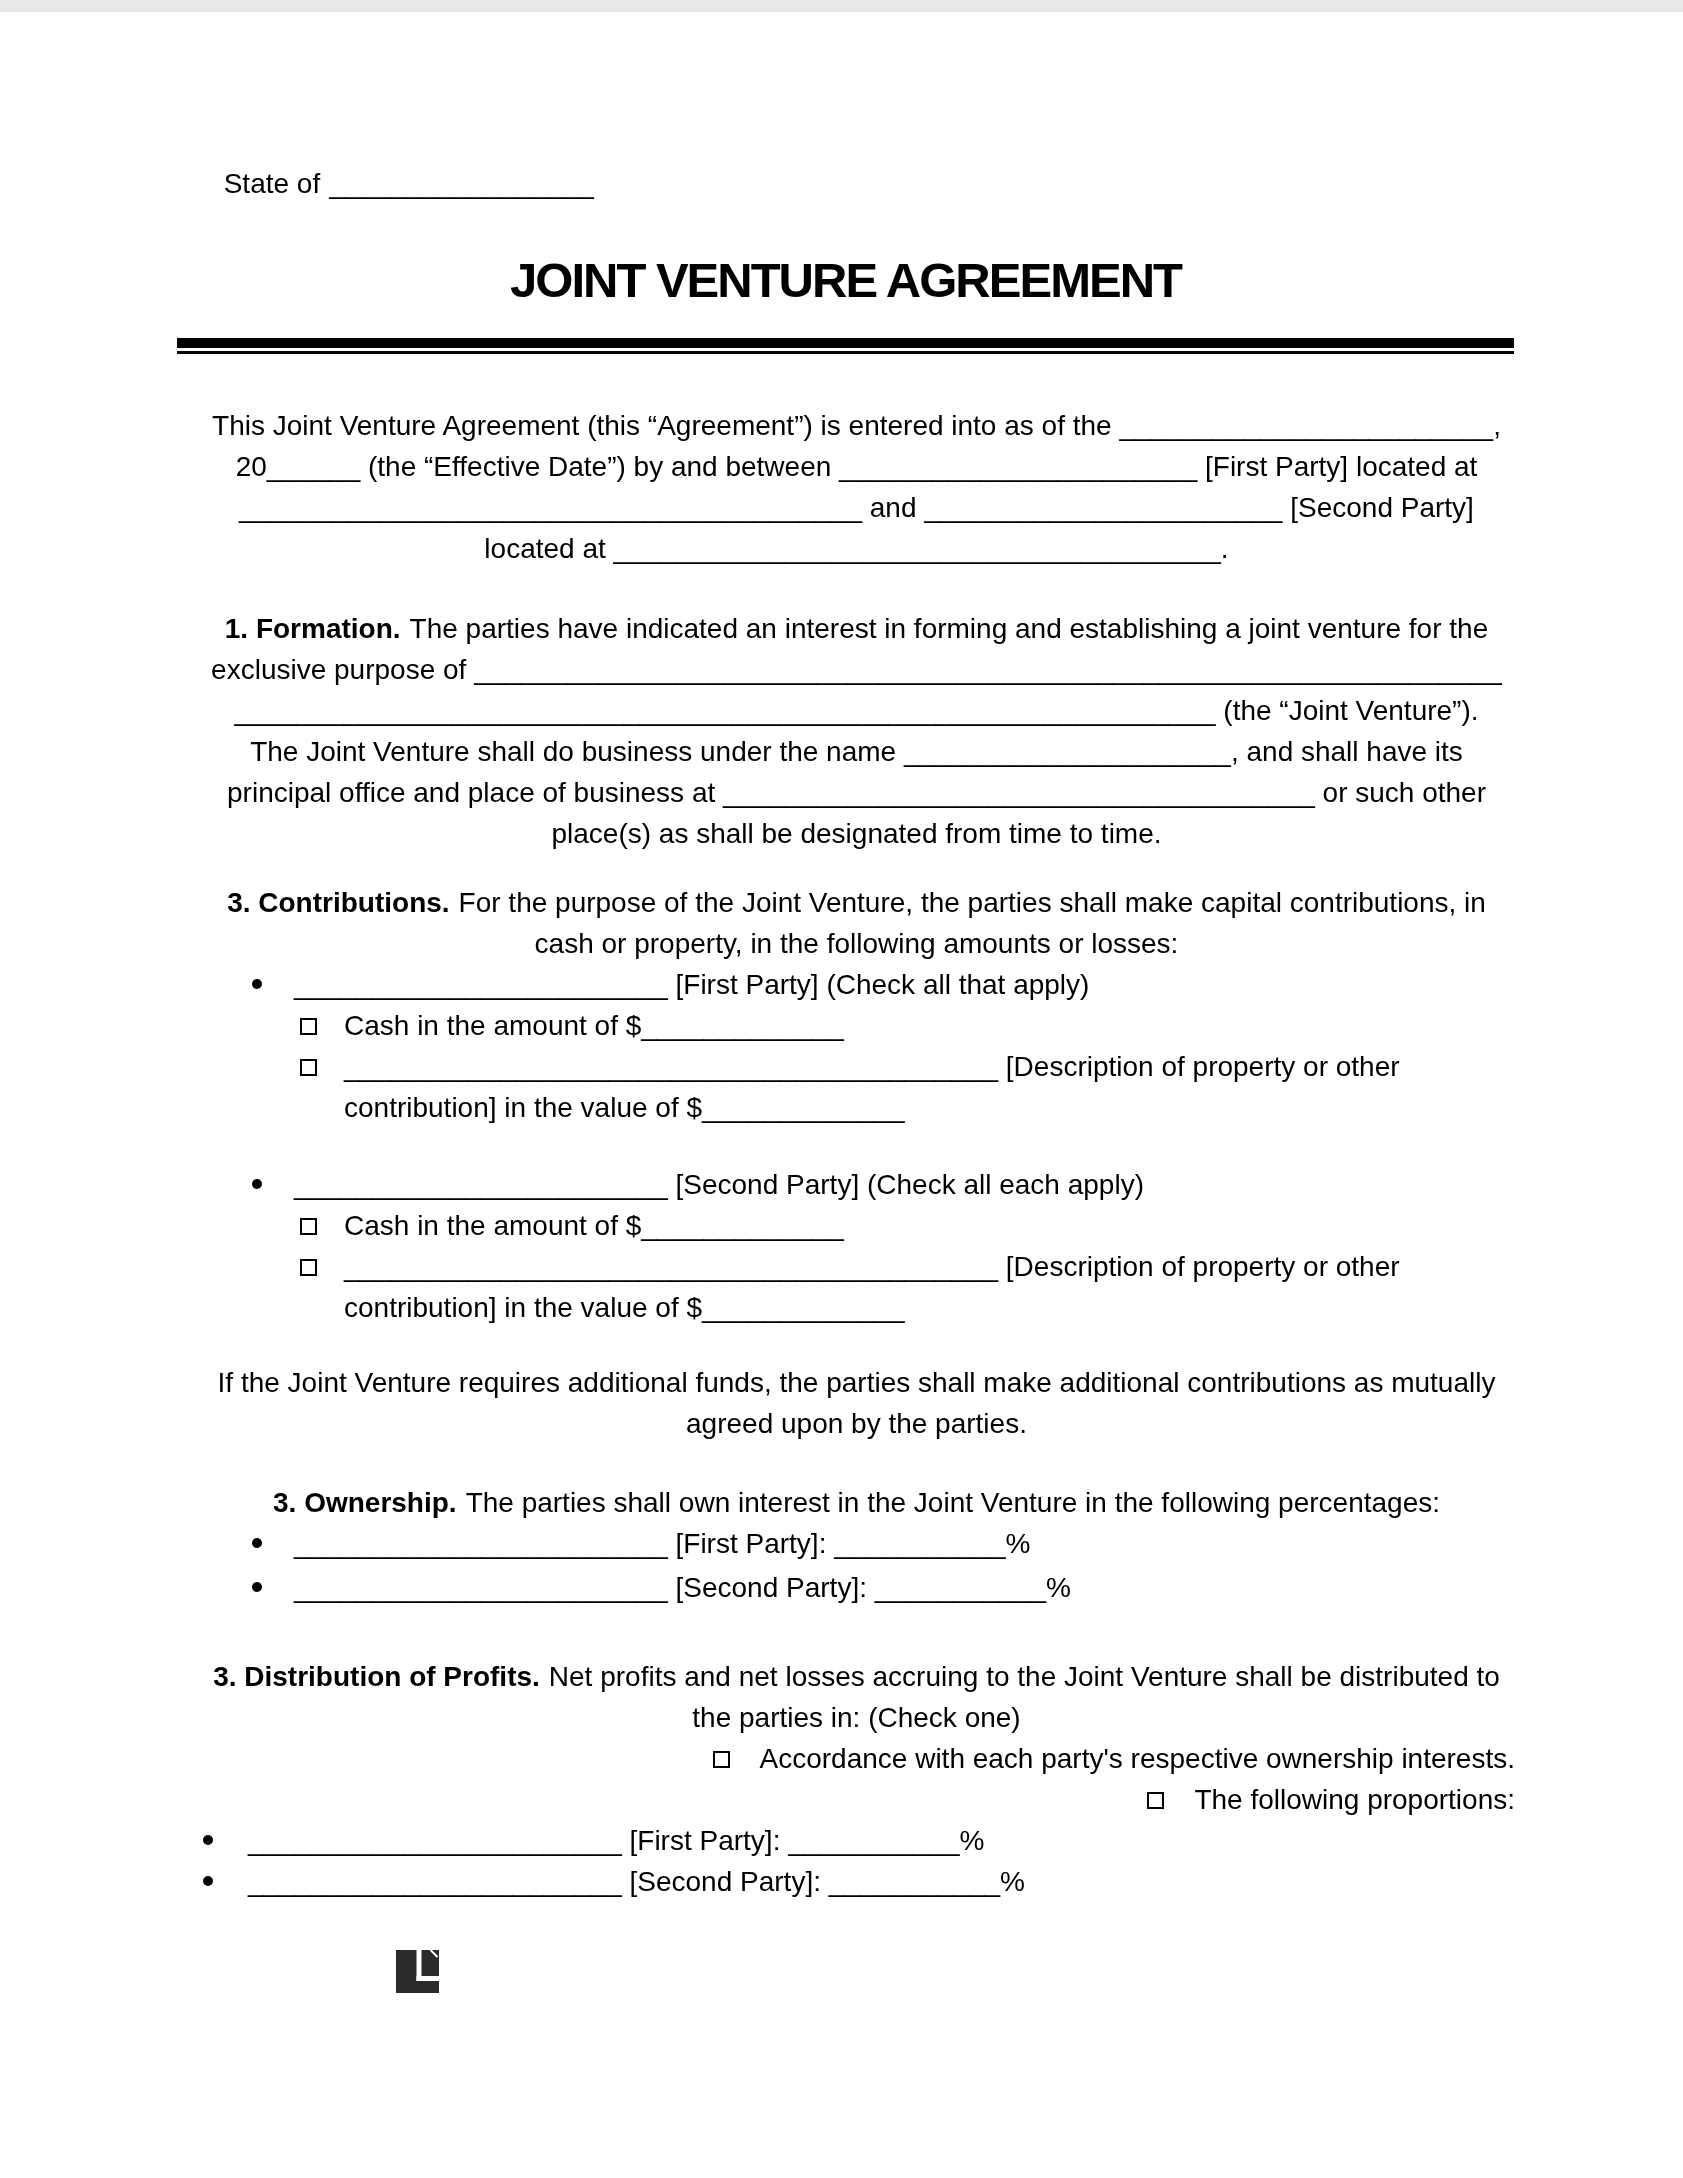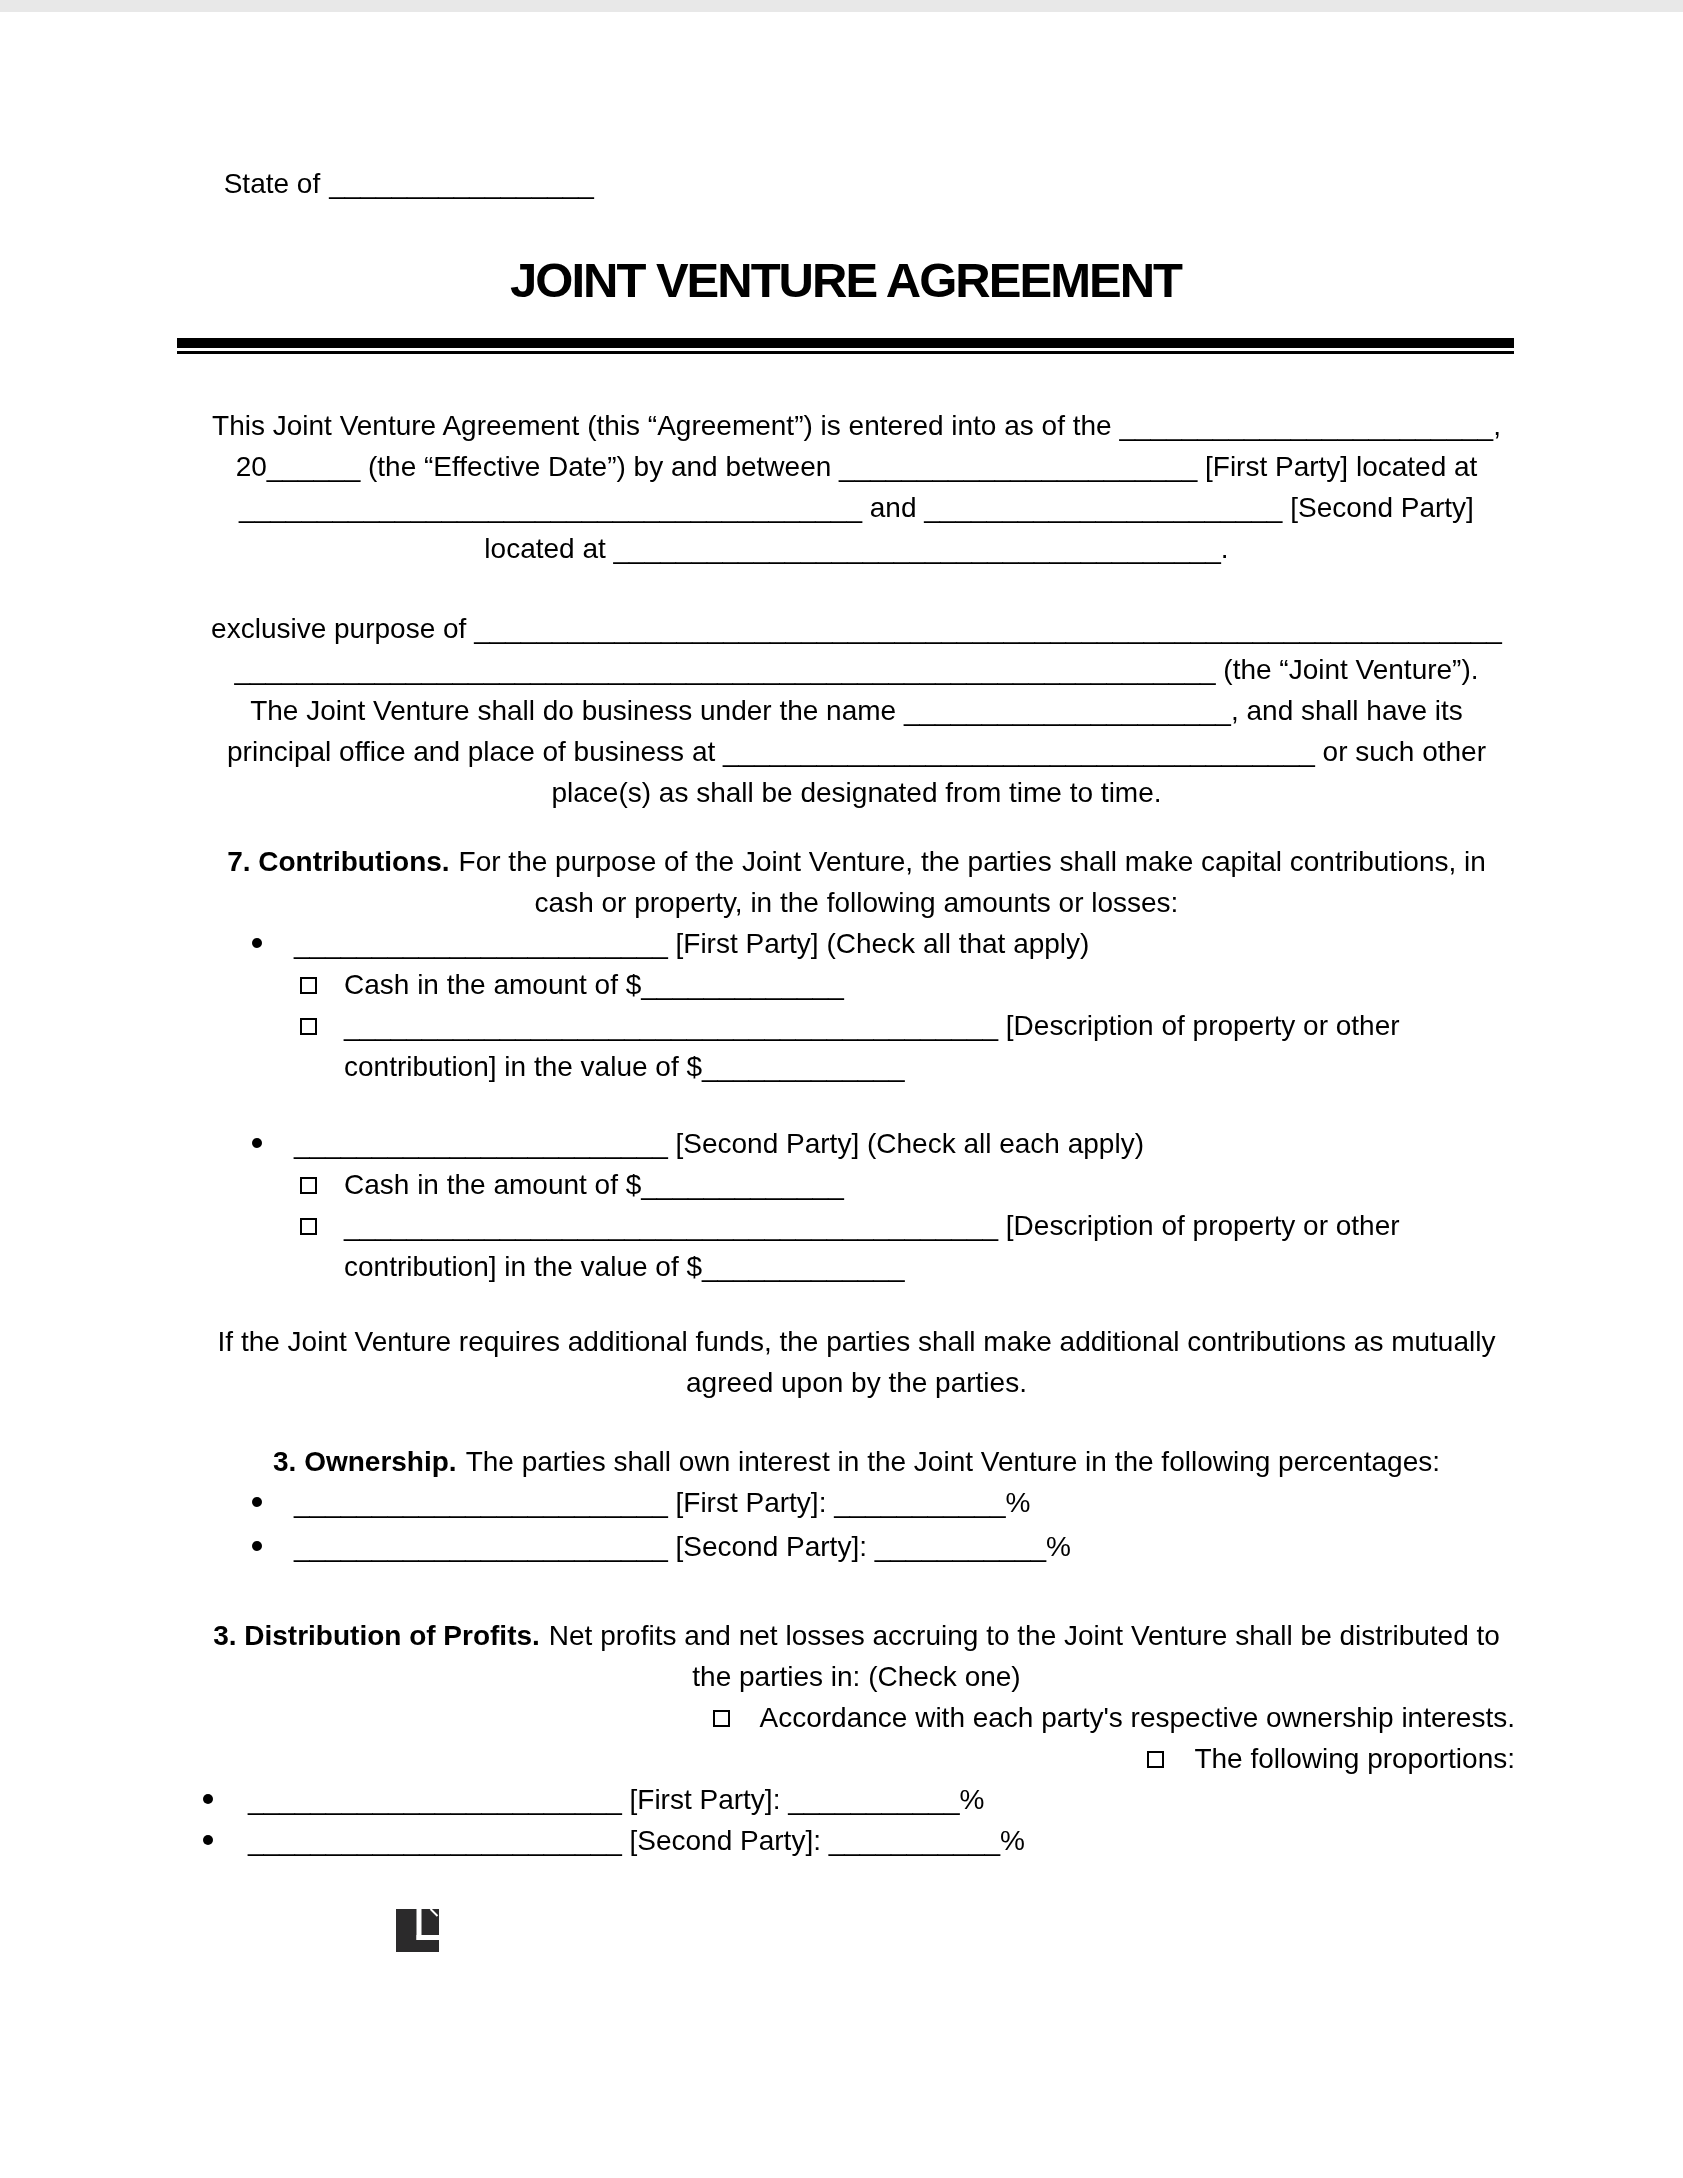--- a/index.html
+++ b/index.html
@@ -95,29 +95,30 @@
   </div>
 
   <div class="body">
 
     <p class="para lines mt-intro">This Joint Venture Agreement (this “Agreement”) is entered into as of the ________________________,
 20______ (the “Effective Date”) by and between _______________________ [First Party] located at
 ________________________________________ and _______________________ [Second Party]
 located at _______________________________________.</p>
 
     <div class="para mt-form">
+      <div class="line"><strong class="sec-head">1. Formation.</strong><span>The parties have indicated an interest in forming and establishing a joint venture for the</span></div>
       <div class="lines">exclusive purpose of __________________________________________________________________
 _______________________________________________________________ (the “Joint Venture”).
 The Joint Venture shall do business under the name _____________________, and shall have its
 principal office and place of business at ______________________________________ or such other
 place(s) as shall be designated from time to time.</div>
     </div>
 
     <div class="para mt-contrib">
-      <div class="line"><strong class="sec-head">7. Contributions.</strong><span>For the purpose of the Joint Venture, the parties shall make capital contributions, in</span></div>
+      <div class="line"><strong class="sec-head">3. Contributions.</strong><span>For the purpose of the Joint Venture, the parties shall make capital contributions, in</span></div>
       <div class="lines">cash or property, in the following amounts or losses:</div>
     </div>
 
     <ul class="blist mt-list1">
       <li class="bitem">
         <span class="blt"></span>
         <div class="bitem-body">
           <div class="line">________________________ [First Party] (Check all that apply)</div>
           <div class="opts">
             <div class="opt">

